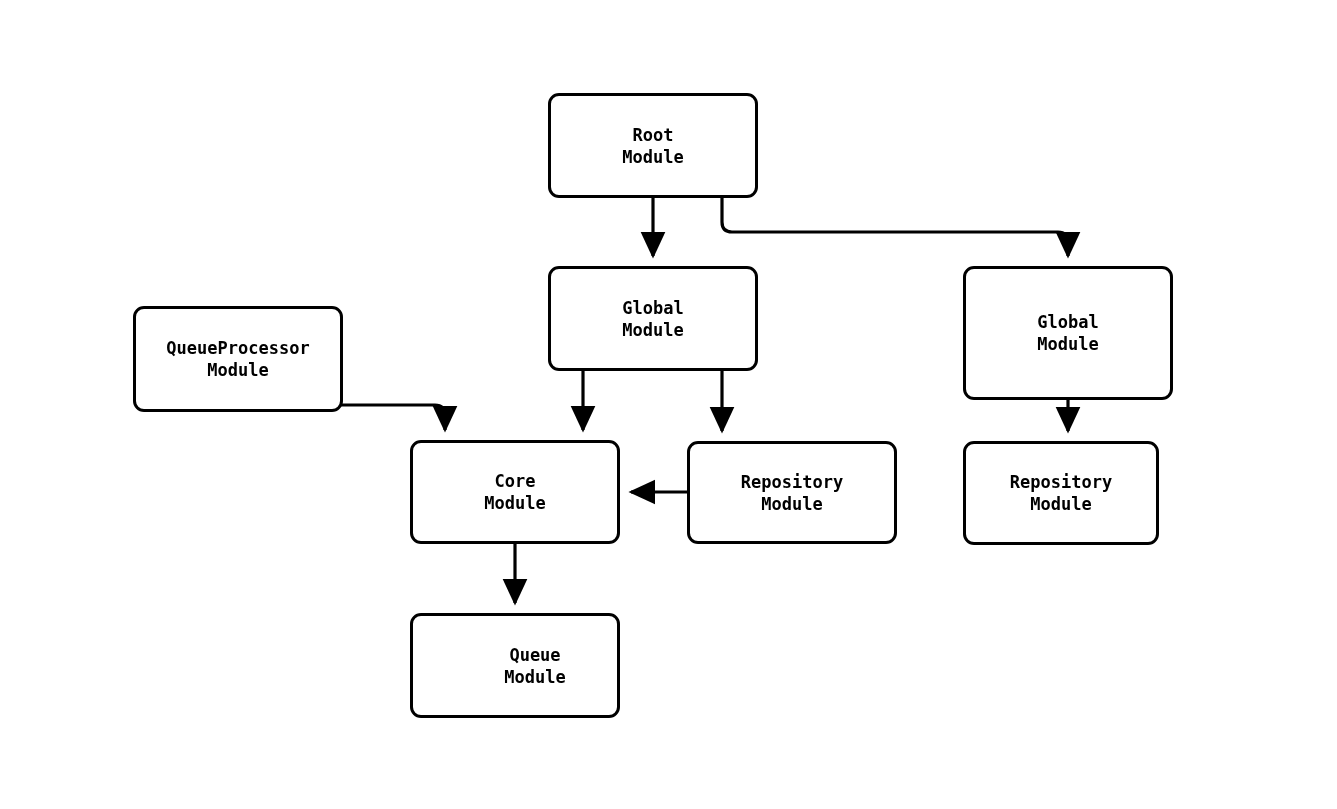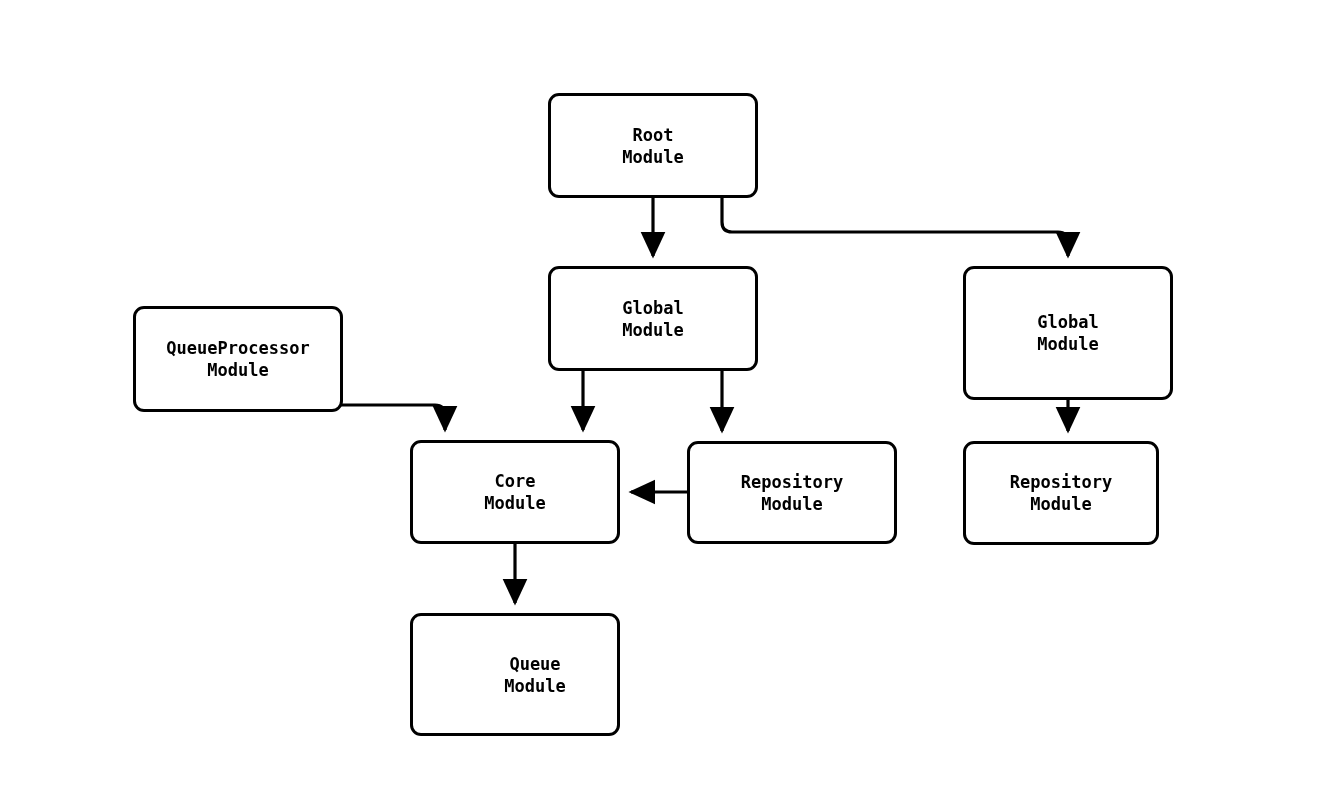--- a/index.html
+++ b/index.html
@@ -126,18 +126,18 @@
   <div class="node" style="left:687px; top:441px; width:210px; height:103px;">
     <span class="node-label">Repository</span>
     <span class="node-label">Module</span>
   </div>
 
   <div class="node" style="left:963px; top:441px; width:196px; height:104px;">
     <span class="node-label">Repository</span>
     <span class="node-label">Module</span>
   </div>
 
-  <div class="node" style="left:410px; top:613px; width:210px; height:123px;padding-left:40px;">
+  <div class="node" style="left:410px; top:613px; width:210px; height:105px;padding-left:40px;">
     <span class="node-label">Queue</span>
     <span class="node-label">Module</span>
   </div>
 
 </div>
 
 </body></html>

